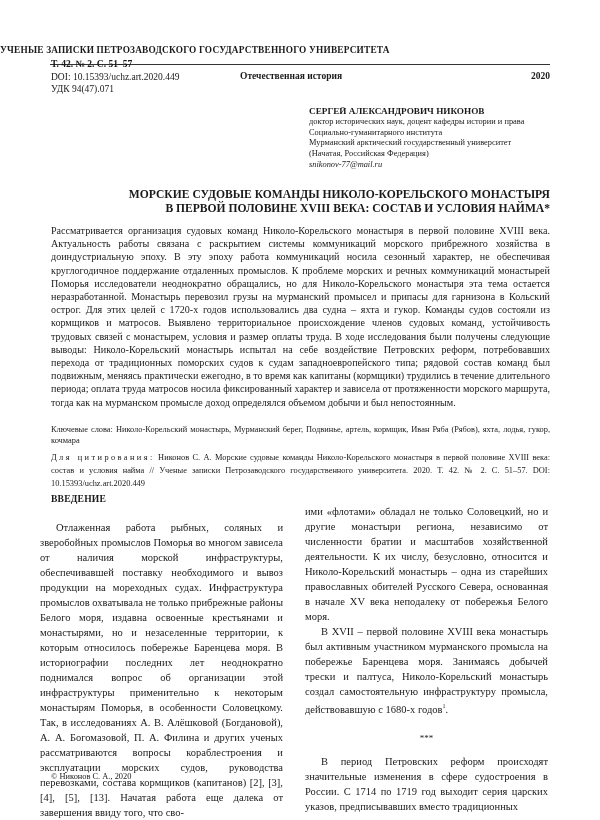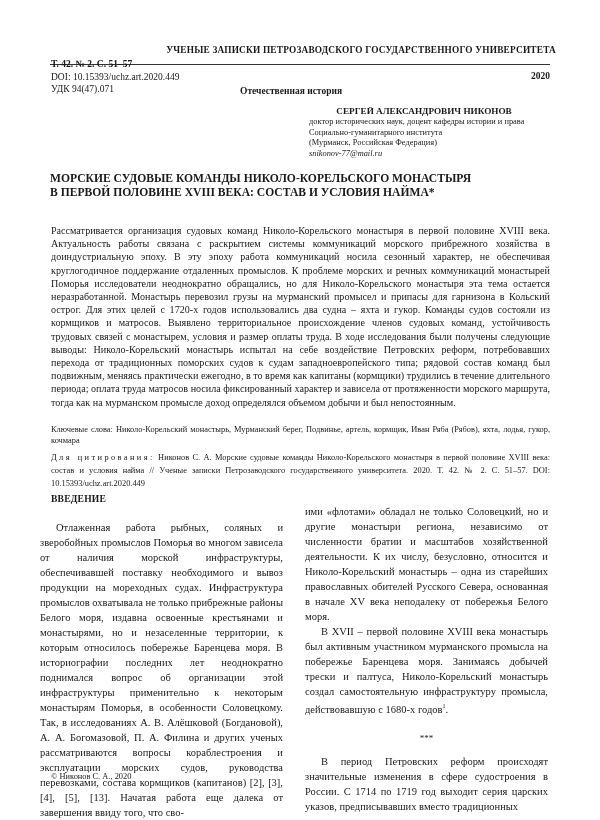--- a/index.html
+++ b/index.html
@@ -1,29 +1,29 @@
 <!DOCTYPE html>
 <html><head>
 <meta charset="utf-8">
 <style>
   html, body { margin: 0; padding: 0; background: #ffffff; }
   body { width: 600px; height: 820px; position: relative; overflow: hidden;
          font-family: "Liberation Serif", "DejaVu Serif", serif; color: #1a1a1a; }
   .abs { position: absolute; }
-  .journal { left: 0; width: 556px; top: 45px; text-align: right; font-weight: bold;
+  .journal { left: 0; width: 556px; top: 45px; text-align: left; font-weight: bold;
              font-size: 9.3px; letter-spacing: 0.2px; }
   .rule { left: 50px; width: 500px; top: 64px; height: 0; border-top: 1px solid #333; }
   .meta-left { left: 51px; top: 58px; font-size: 9.5px; line-height: 12.5px; }
   .meta-left .bold { font-weight: bold; }
-  .rubric { left: 240px; top: 86px; font-size: 9.5px; font-weight: bold; }
+  .rubric { left: 240px; top: 71px; font-size: 9.5px; font-weight: bold; }
   .year { right: 50px; top: 71px; font-size: 9.5px; font-weight: bold; }
   .author { left: 309px; top: 106px; width: 230px; font-size: 8.4px; line-height: 10.8px; }
-  .author .name { font-weight: bold; font-size: 9.2px; text-align: center; display: block; width: 230px; }
+  .author .name { font-weight: bold; font-size: 9.2px; text-align: left; display: block; width: 230px; }
   .author .email { font-style: italic; }
-  .title { left: 50px; width: 500px; top: 172px; text-align: left; font-weight: bold;
+  .title { left: 50px; width: 500px; top: 188px; text-align: right; font-weight: bold;
            font-size: 11.6px; line-height: 14px; }
   .abstract { left: 51px; width: 499px; top: 224px; font-size: 10.1px; line-height: 13.2px;
               text-align: justify; }
   .keywords { left: 51px; width: 499px; top: 425px; font-size: 8.4px; line-height: 10.8px; text-align: justify; }
   .cite { left: 51px; width: 499px; top: 451px; font-size: 8.4px; line-height: 13px; text-align: justify; }
   .cite .label { letter-spacing: 2.4px; }
   .col { font-size: 10.5px; line-height: 15px; text-align: justify; width: 243px; margin-top: 12px; }
   .col p { margin: 0; text-indent: 16px; }
   .col1 { left: 40px; top: 508px; }
   .col2 { left: 305px; top: 492px; }
@@ -43,21 +43,22 @@
   <div>DOI: 10.15393/uchz.art.2020.449</div>
   <div>УДК 94(47).071</div>
 </div>
 <div class="abs rubric">Отечественная история</div>
 <div class="abs year">2020</div>
 
 <div class="abs author">
   <span class="name">СЕРГЕЙ АЛЕКСАНДРОВИЧ НИКОНОВ</span>
   <div>доктор исторических наук, доцент кафедры истории и права</div>
   <div>Социально-гуманитарного института</div>
-  <div>(Мурманск, Российская Федерация)</div>
+  <div>Мурманский арктический государственный университет</div>
+  <div>(Начатая, Российская Федерация)</div>
   <div class="email">snikonov-77@mail.ru</div>
 </div>
 
 <div class="abs title">
   <div>МОРСКИЕ СУДОВЫЕ КОМАНДЫ НИКОЛО-КОРЕЛЬСКОГО МОНАСТЫРЯ</div>
   <div>В ПЕРВОЙ ПОЛОВИНЕ XVIII ВЕКА: СОСТАВ И УСЛОВИЯ НАЙМА*</div>
 </div>
 
 <div class="abs abstract">Рассматривается организация судовых команд Николо-Корельского монастыря в первой половине XVIII века. Актуальность работы связана с раскрытием системы коммуникаций морского прибрежного хозяйства в доиндустриальную эпоху. В эту эпоху работа коммуникаций носила сезонный характер, не обеспечивая круглогодичное поддержание отдаленных промыслов. К проблеме морских и речных коммуникаций монастырей Поморья исследователи неоднократно обращались, но для Николо-Корельского монастыря эта тема остается неразработанной. Монастырь перевозил грузы на мурманский промысел и припасы для гарнизона в Кольский острог. Для этих целей с 1720-х годов использовались два судна – яхта и гукор. Команды судов состояли из кормщиков и матросов. Выявлено территориальное происхождение членов судовых команд, устойчивость трудовых связей с монастырем, условия и размер оплаты труда. В ходе исследования были получены следующие выводы: Николо-Корельский монастырь испытал на себе воздействие Петровских реформ, потребовавших перехода от традиционных поморских судов к судам западноевропейского типа; рядовой состав команд был подвижным, меняясь практически ежегодно, в то время как капитаны (кормщики) трудились в течение длительного периода; оплата труда матросов носила фиксированный характер и зависела от протяженности морского маршрута, тогда как на мурманском промысле доход определялся объемом добычи и был непостоянным.</div>
 

